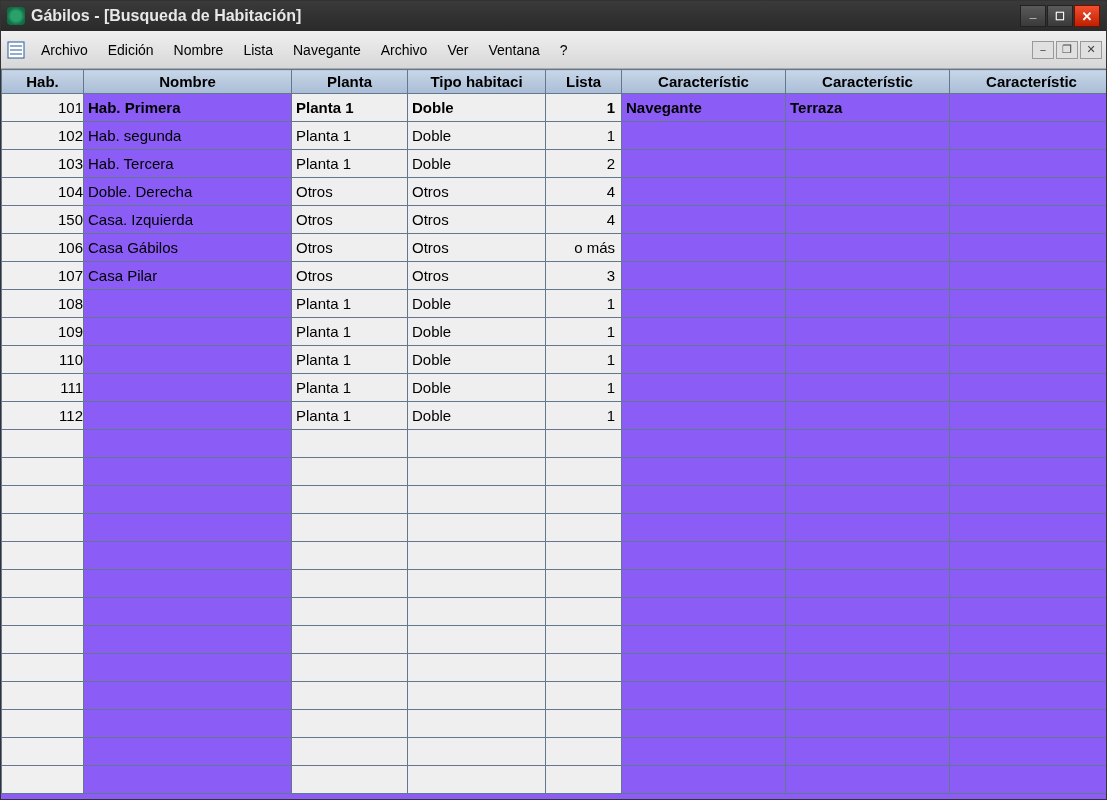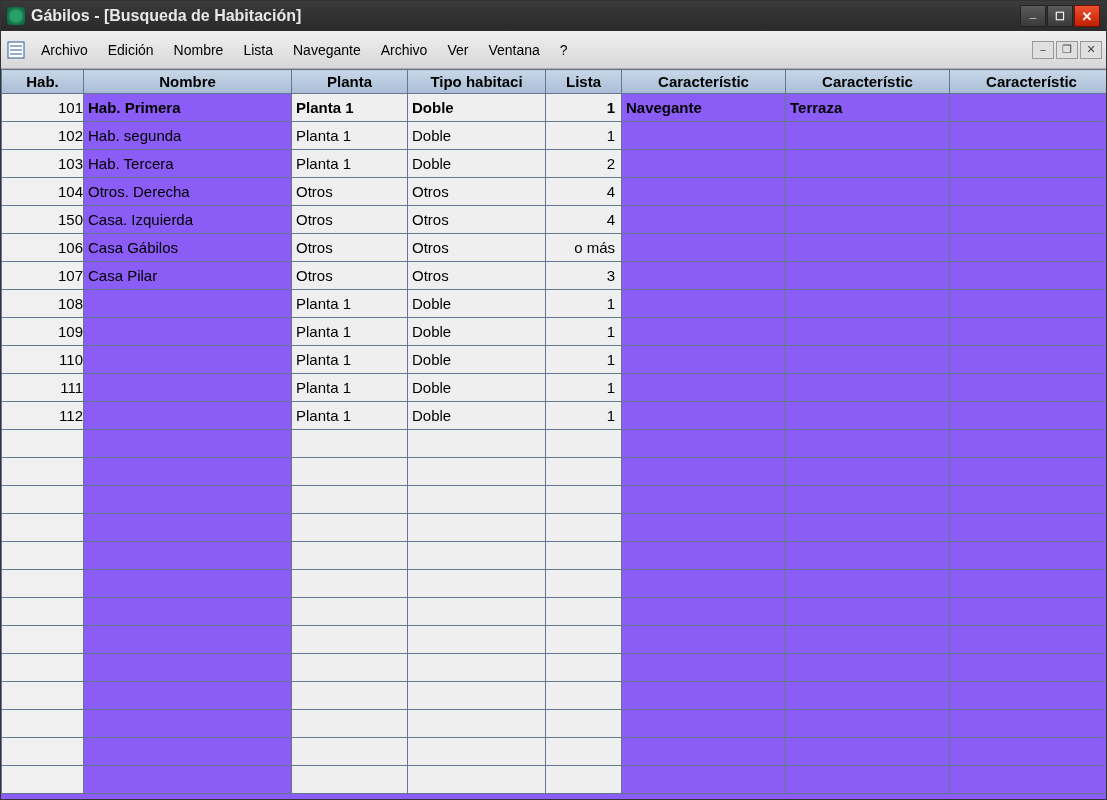--- a/index.html
+++ b/index.html
@@ -221,21 +221,21 @@
             <td>Hab. Tercera</td>
             <td class="cell-bg-alt">Planta 1</td>
             <td class="cell-bg-alt">Doble</td>
             <td class="col-cama cell-bg-alt">2</td>
             <td></td>
             <td></td>
             <td></td>
           </tr>
           <tr>
             <td class="col-hab">104</td>
-            <td>Otros. Derecha</td>
+            <td>Doble. Derecha</td>
             <td class="cell-bg-alt">Otros</td>
             <td class="cell-bg-alt">Otros</td>
             <td class="col-cama cell-bg-alt">4</td>
             <td></td>
             <td></td>
             <td></td>
           </tr>
           <tr>
             <td class="col-hab">150</td>
             <td>Casa. Izquierda</td>

